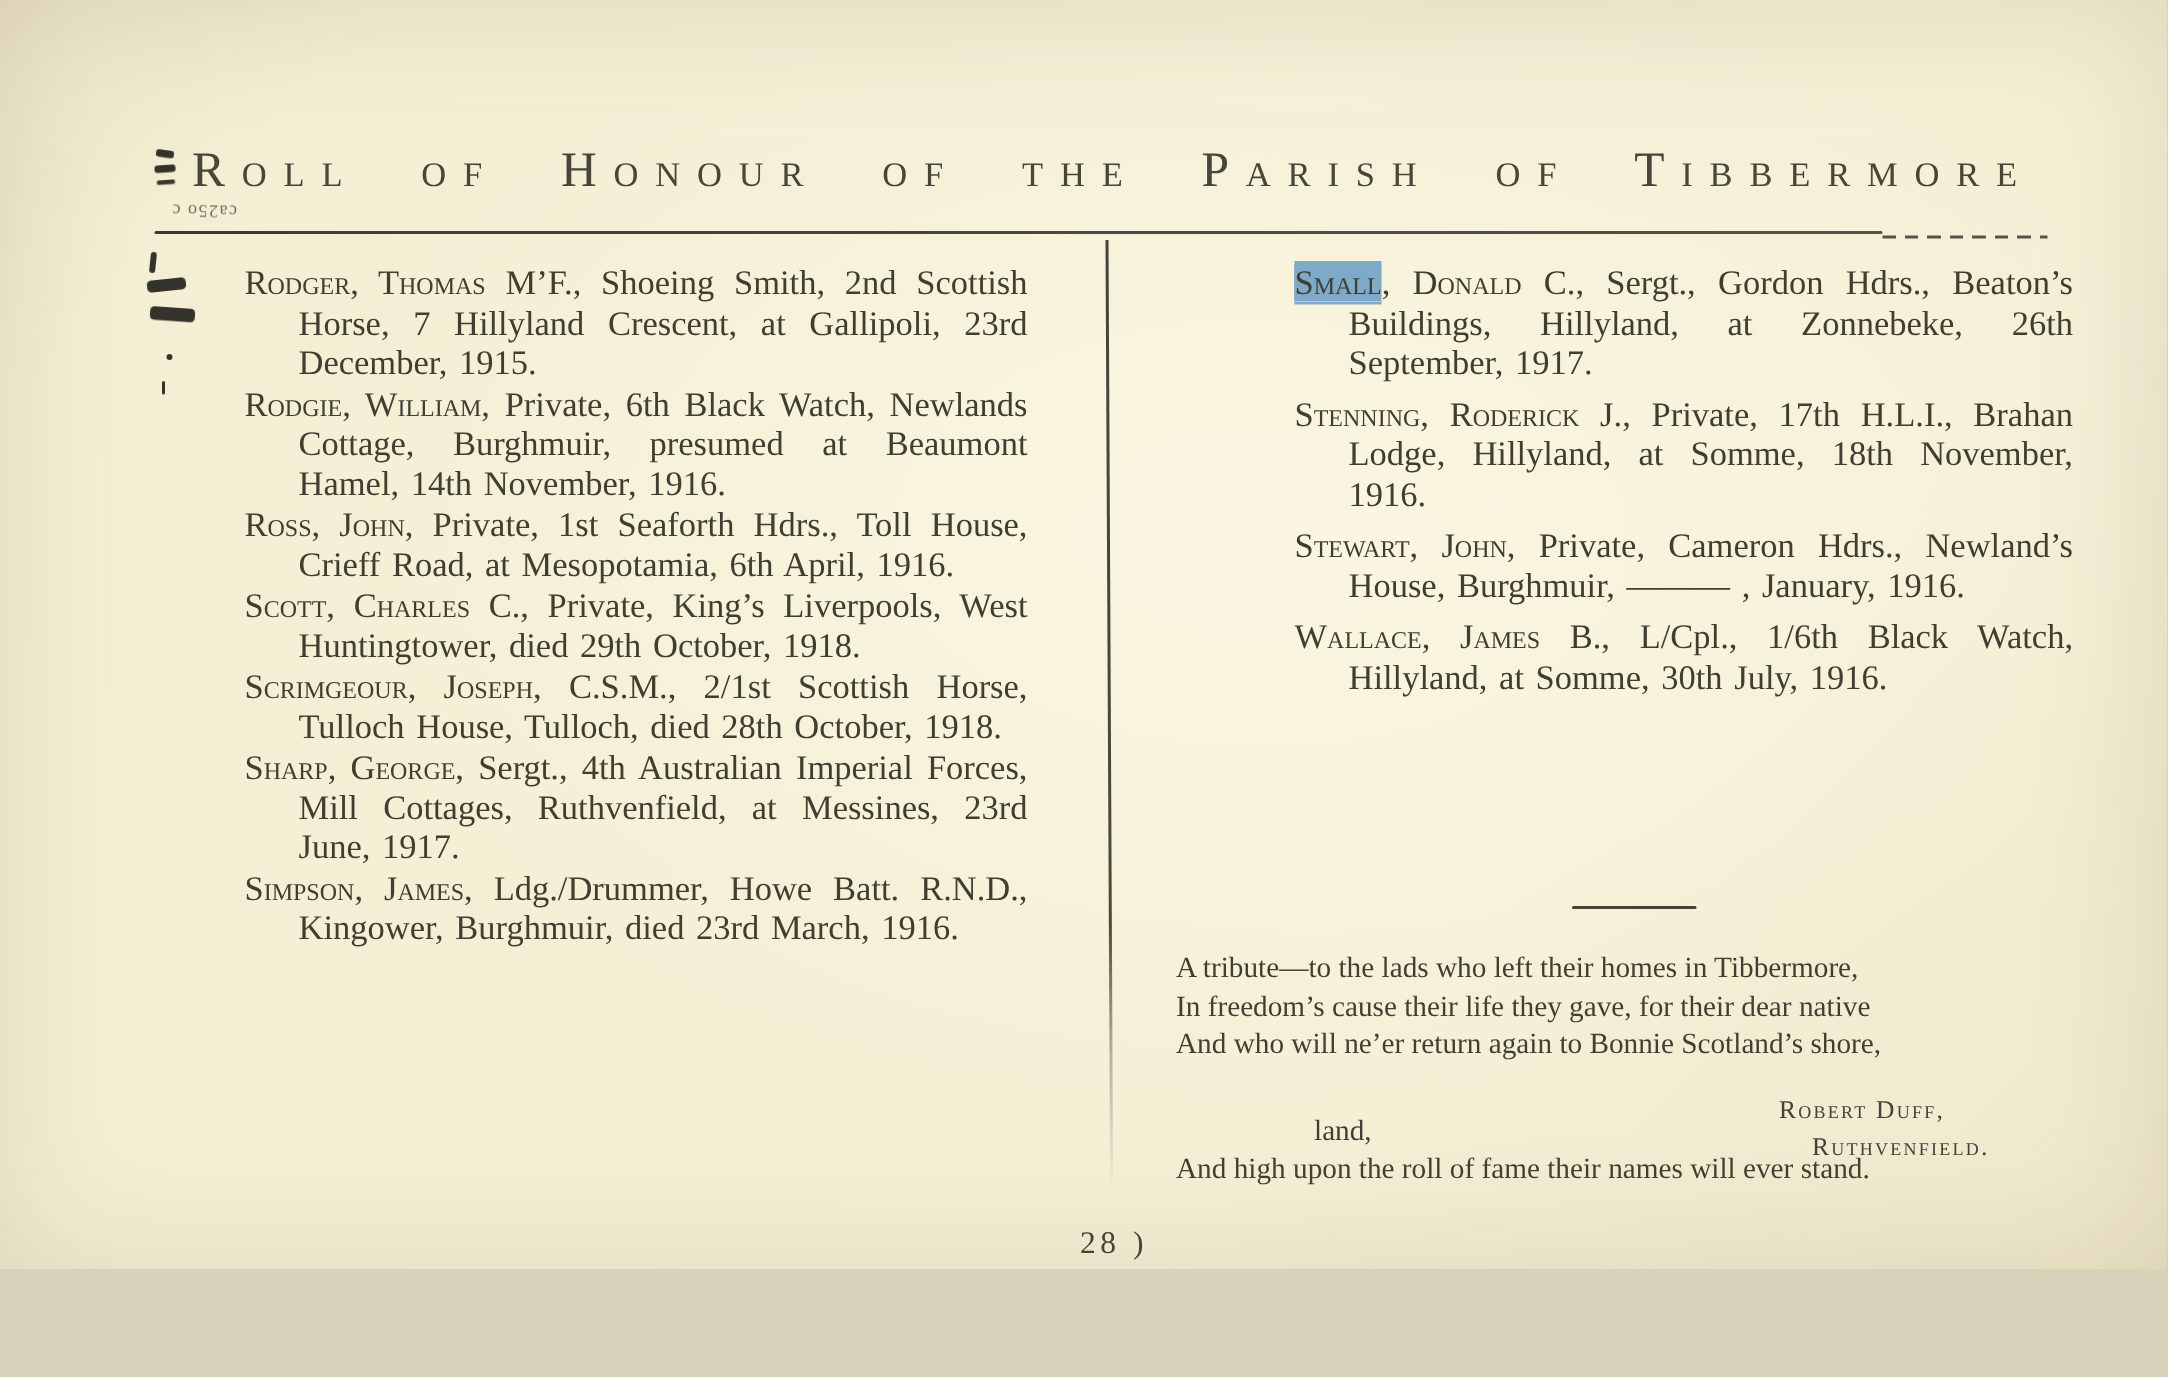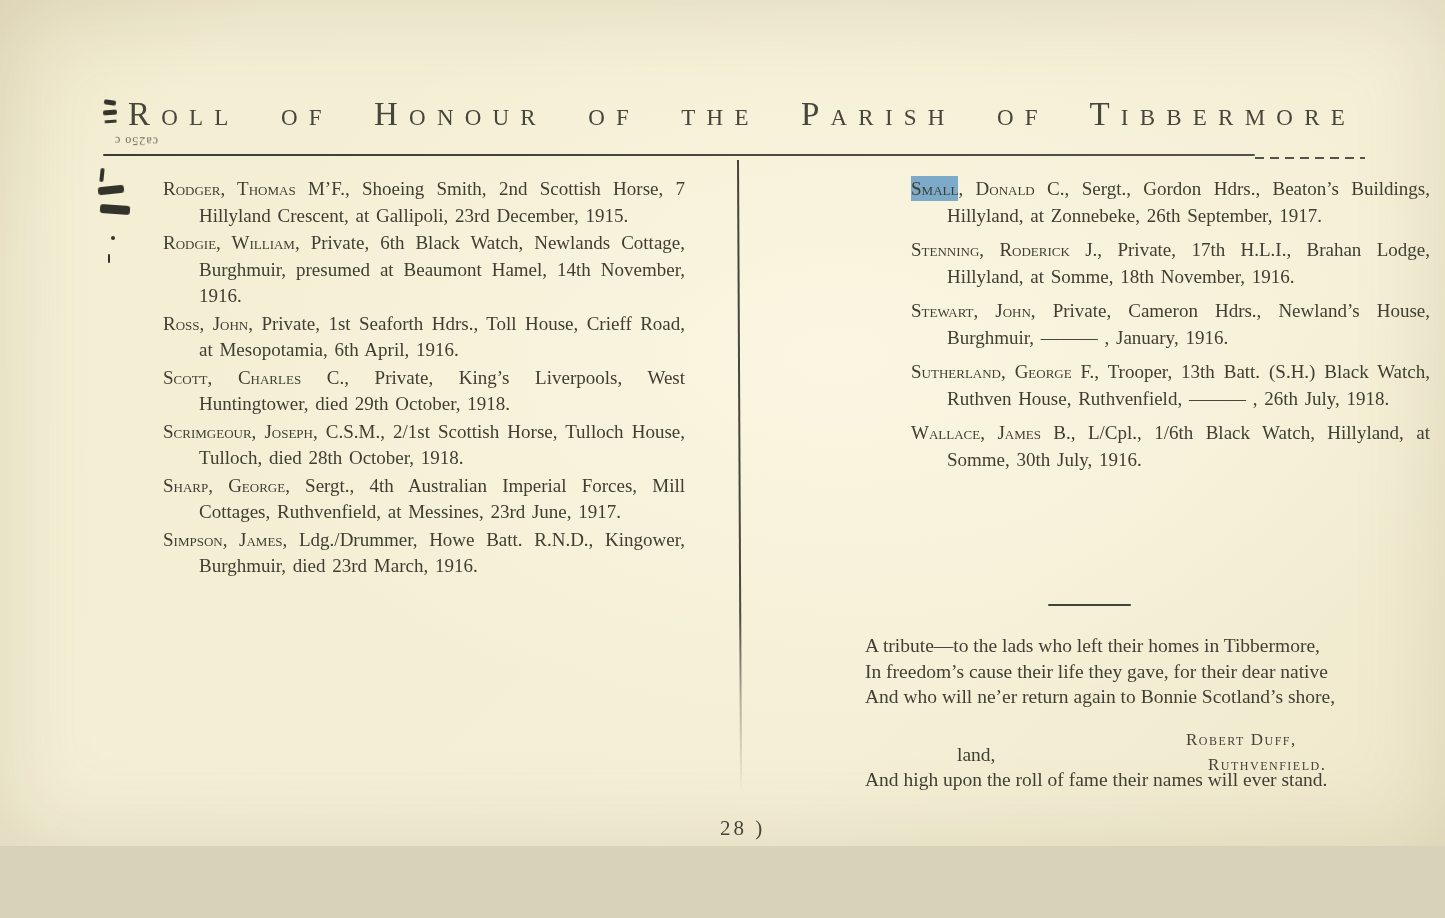--- a/index.html
+++ b/index.html
@@ -33,42 +33,42 @@
     background:repeating-linear-gradient(90deg,#56544a 0 9px,rgba(86,84,74,0) 9px 15px);
   }
   .divider-vertical{
     position:absolute;left:737px;top:160px;width:2px;height:632px;
     transform:rotate(-0.28deg);transform-origin:top center;
     background:linear-gradient(#45443a 0%,#4a4940 72%,rgba(130,126,110,0.55) 86%,rgba(130,126,110,0) 100%);
   }
   
   .column{position:absolute;top:176px;}
   .column-left{left:163px;width:522px;}
-  .column-right{left:863px;width:519px;margin-left:48px;}
+  .column-right{left:863px;width:519px;}
   .entry{
     margin:0;
-    font-size:19px;line-height:26.5px;
+    font-size:23px;line-height:26.5px;
     text-align:justify;
     padding-left:36px;text-indent:-36px;
     word-spacing:2px;
   }
   .column-left .entry{margin-bottom:1px;}
   .column-right .entry{margin-bottom:8px;}
   .sc{font-variant:small-caps;}
   .search-highlight{
     background:#7caac8;
     box-shadow:0 2px 0 #7caac8, 0 -2px 0 #7caac8;
   }
   
   .tribute-divider{
     position:absolute;left:1048px;top:604px;width:83px;height:2px;
     background:#44433a;border-radius:1px;
   }
   .tribute{
-    position:absolute;left:865px;top:633px;width:565px;
+    position:absolute;left:784px;top:633px;width:565px;
     font-size:19.5px;line-height:25.5px;color:#413f33;
   }
   .tribute-line{white-space:nowrap;}
   .tribute-line.indent{padding-left:92px;margin-top:32px;}
   .signature{
     position:absolute;left:1186px;top:727px;
     font-size:17px;line-height:25px;
     font-variant:small-caps;letter-spacing:1.5px;color:#44423a;
   }
   .signature-place{padding-left:22px;}
@@ -108,21 +108,20 @@
     <p class="entry"><span class="sc">Scott, Charles C.,</span><span> Private, King’s Liverpools, West Huntingtower, died 29th October, 1918.</span></p>
     <p class="entry"><span class="sc">Scrimgeour, Joseph,</span><span> C.S.M., 2/1st Scottish Horse, Tulloch House, Tulloch, died 28th October, 1918.</span></p>
     <p class="entry"><span class="sc">Sharp, George,</span><span> Sergt., 4th Australian Imperial Forces, Mill Cottages, Ruthvenfield, at Messines, 23rd June, 1917.</span></p>
     <p class="entry"><span class="sc">Simpson, James,</span><span> Ldg./Drummer, Howe Batt. R.N.D., Kingower, Burghmuir, died 23rd March, 1916.</span></p>
   </div>
 
   <div class="column column-right">
     <p class="entry"><span class="sc search-highlight">Small</span><span class="sc">, Donald C.,</span><span> Sergt., Gordon Hdrs., Beaton’s Buildings, Hillyland, at Zonnebeke, 26th September, 1917.</span></p>
     <p class="entry"><span class="sc">Stenning, Roderick J.,</span><span> Private, 17th H.L.I., Brahan Lodge, Hillyland, at Somme, 18th November, 1916.</span></p>
     <p class="entry"><span class="sc">Stewart, John,</span><span> Private, Cameron Hdrs., Newland’s House, Burghmuir, ——— , January, 1916.</span></p>
-    <p class="entry"><span class="sc">Sutherland, George F.,</span><span> Trooper, 13th Batt. (S.H.) Black Watch, Ruthven House, Ruthvenfield, ——— , 26th July, 1918.</span></p>
     <p class="entry"><span class="sc">Wallace, James B.,</span><span> L/Cpl., 1/6th Black Watch, Hillyland, at Somme, 30th July, 1916.</span></p>
   </div>
 
   <div class="tribute-divider"></div>
   <div class="tribute">
     <div class="tribute-line">A tribute—to the lads who left their homes in Tibbermore,</div>
     <div class="tribute-line">In freedom’s cause their life they gave, for their dear native</div>
     <div class="tribute-line">And who will ne’er return again to Bonnie Scotland’s shore,</div>
     <div class="tribute-line indent">land,</div>
     <div class="tribute-line">And high upon the roll of fame their names will ever stand.</div>

